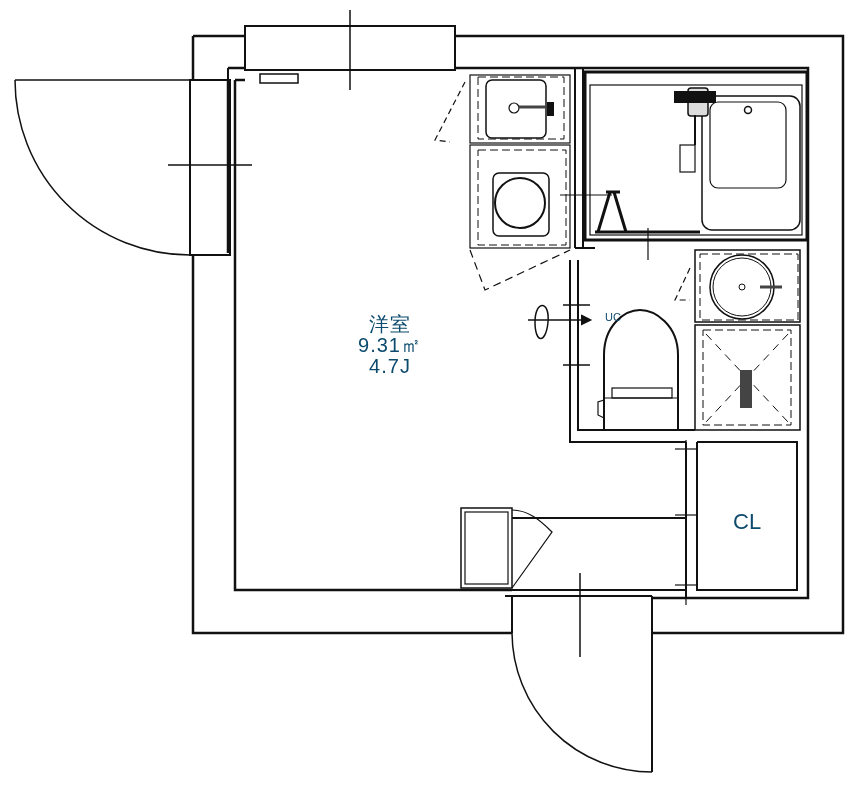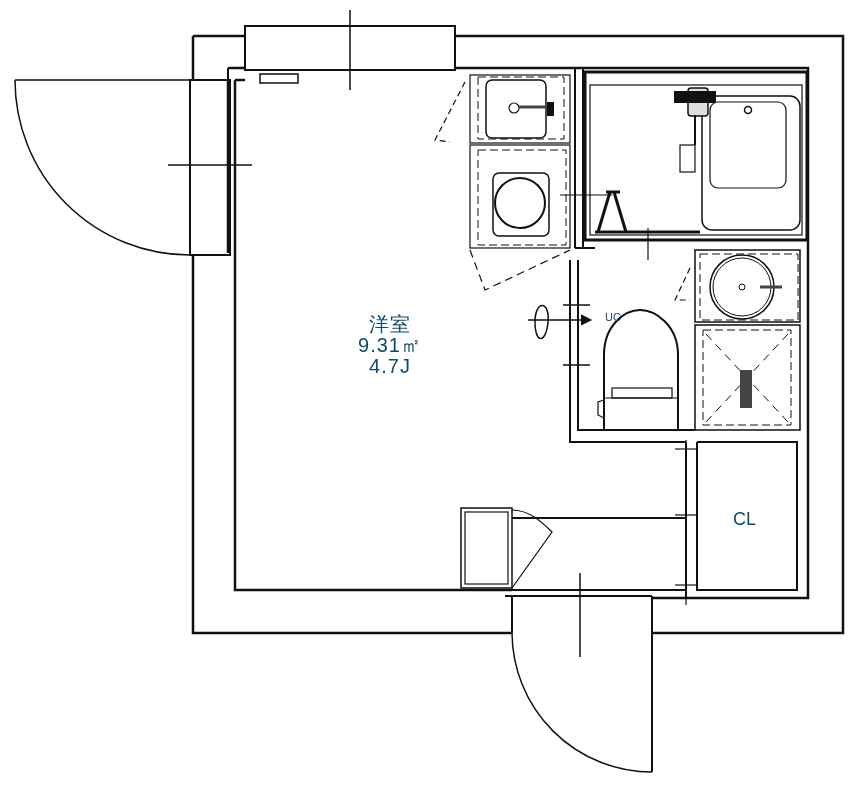--- a/index.html
+++ b/index.html
@@ -3,21 +3,21 @@
 <meta charset="utf-8">
 <style>
   html, body { margin: 0; padding: 0; background: #ffffff; }
   body { width: 863px; height: 793px; position: relative; overflow: hidden;
          font-family: "Liberation Sans", sans-serif; }
   #plan { position: absolute; left: 0; top: 0; }
   .lbl { position: absolute; color: #0c4a6e; text-align: center; line-height: 1.05; }
   .room-main { left: 330px; top: 314px; width: 120px; font-size: 20px; letter-spacing: 1px; }
   .room-main span { display: block; }
   .uc { left: 593px; top: 312px; font-size: 11px; font-family: Liberation Sans, sans-serif; margin-left: 12px; }
-  .cl { left: 733px; top: 510px; font-size: 18px; text-align: right; }
+  .cl { left: 733px; top: 510px; font-size: 22px; text-align: right; }
 </style>
 </head>
 <body>
 
 <svg id="plan" width="863" height="793" viewBox="0 0 863 793" xmlns="http://www.w3.org/2000/svg">
   <g fill="none" stroke="#111" stroke-width="2">
 
     <path d="M193 36 L245 36 M455 36 L843 36 L843 633 L652 633 M512 633 L193 633 L193 255 M193 80 L193 36" stroke-width="2.5"></path>
     <path d="M228 80 L228 253 M235 80 L235 590 L512 590 M235 80 L245 80 M455 68 L808 68 L808 598 L652 598 M228 68 L245 68" stroke-width="2.5"></path>
     <path d="M228 68 L228 80" stroke-width="2"></path>

